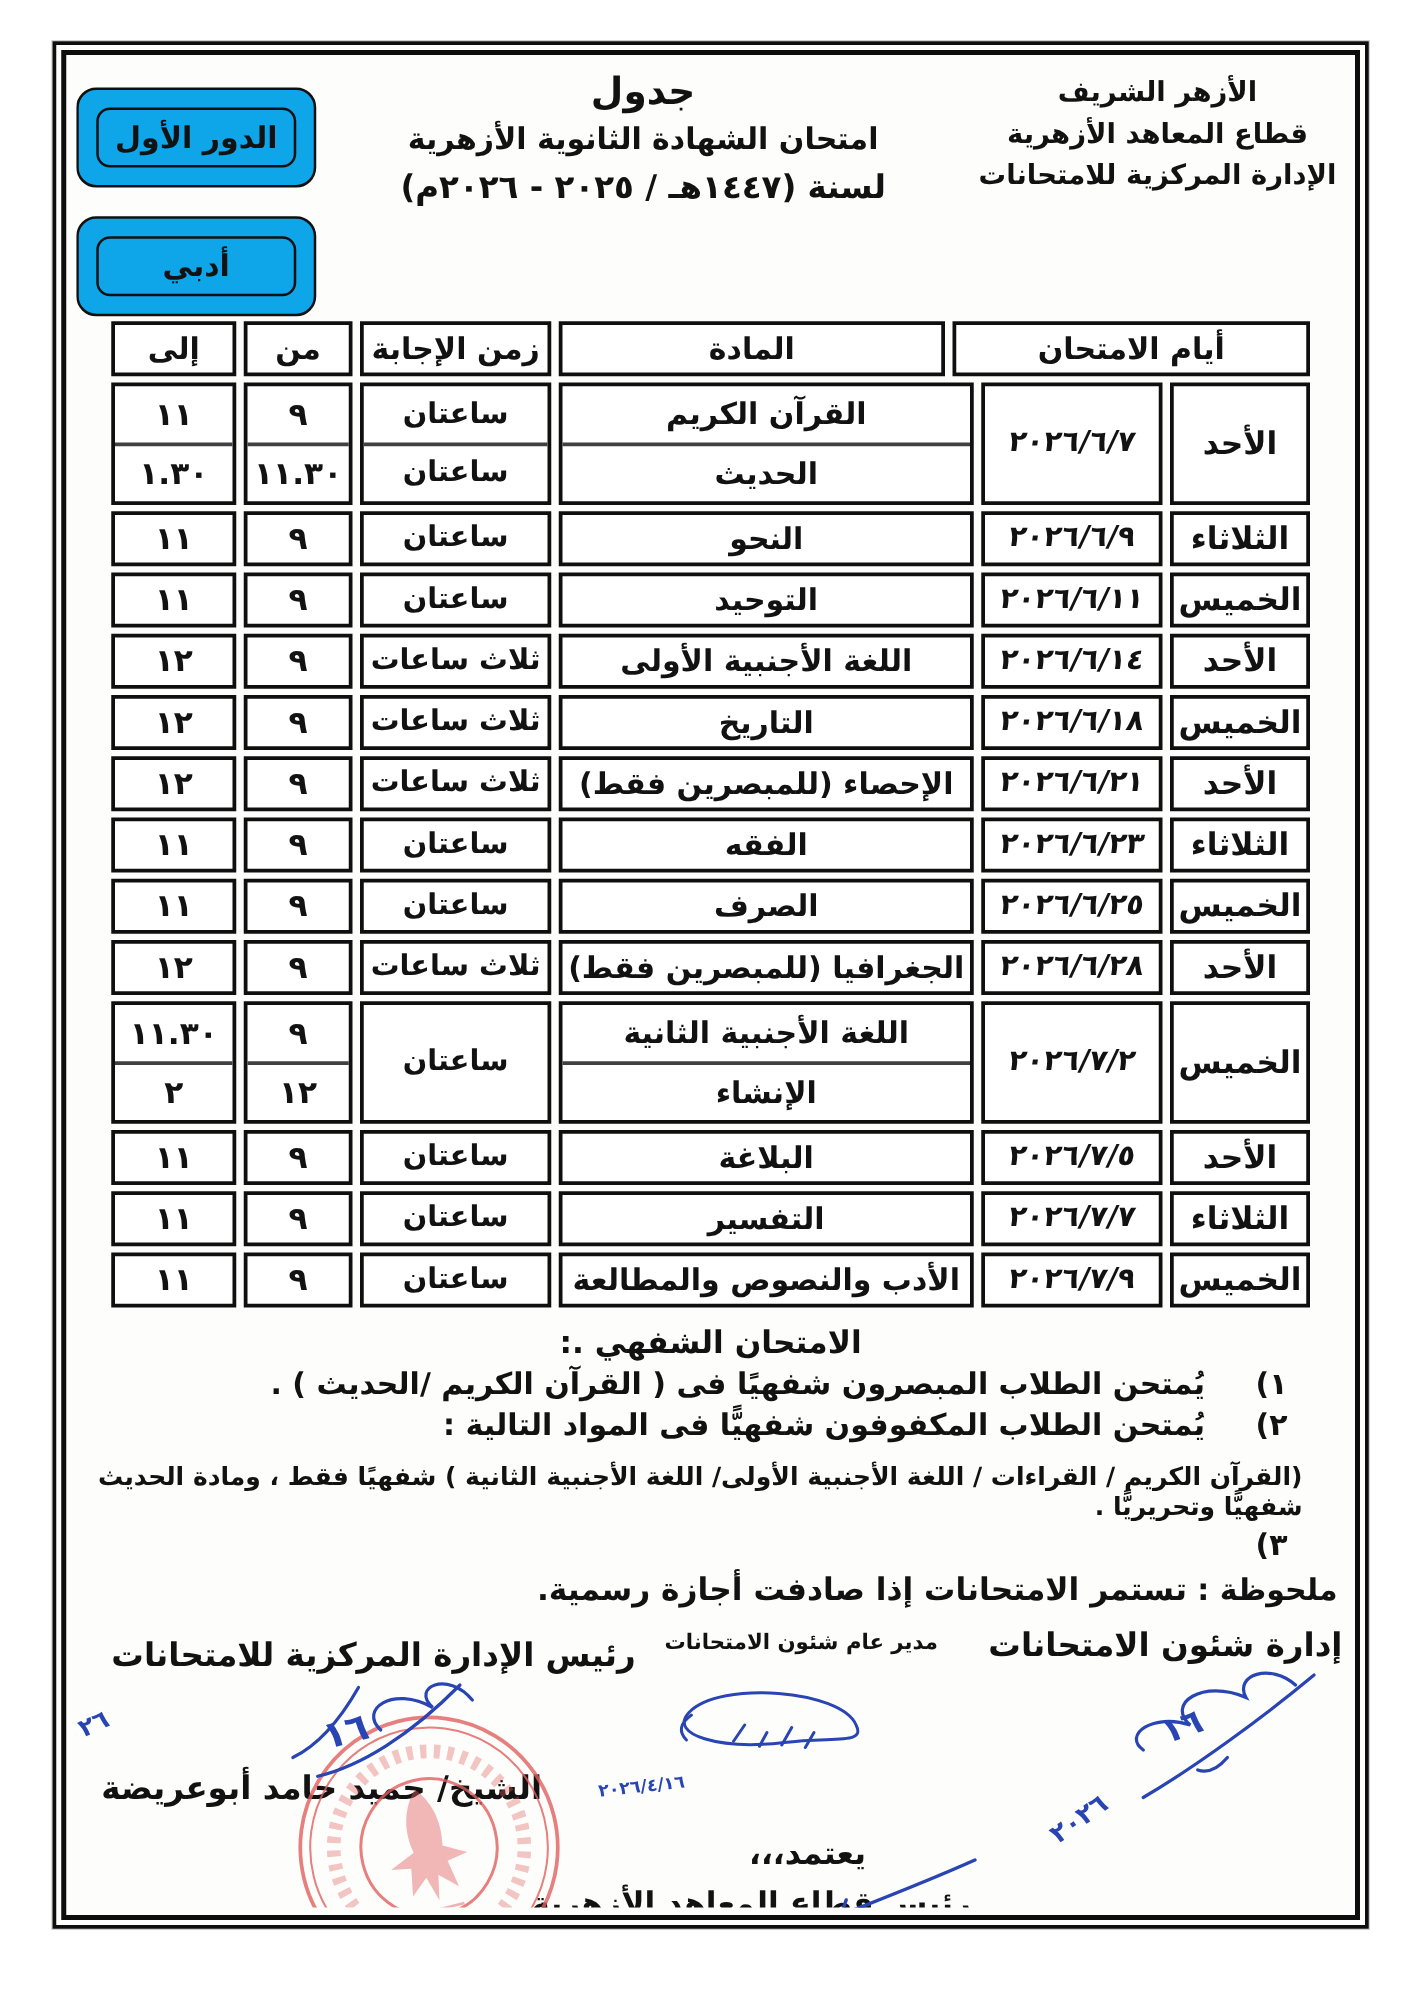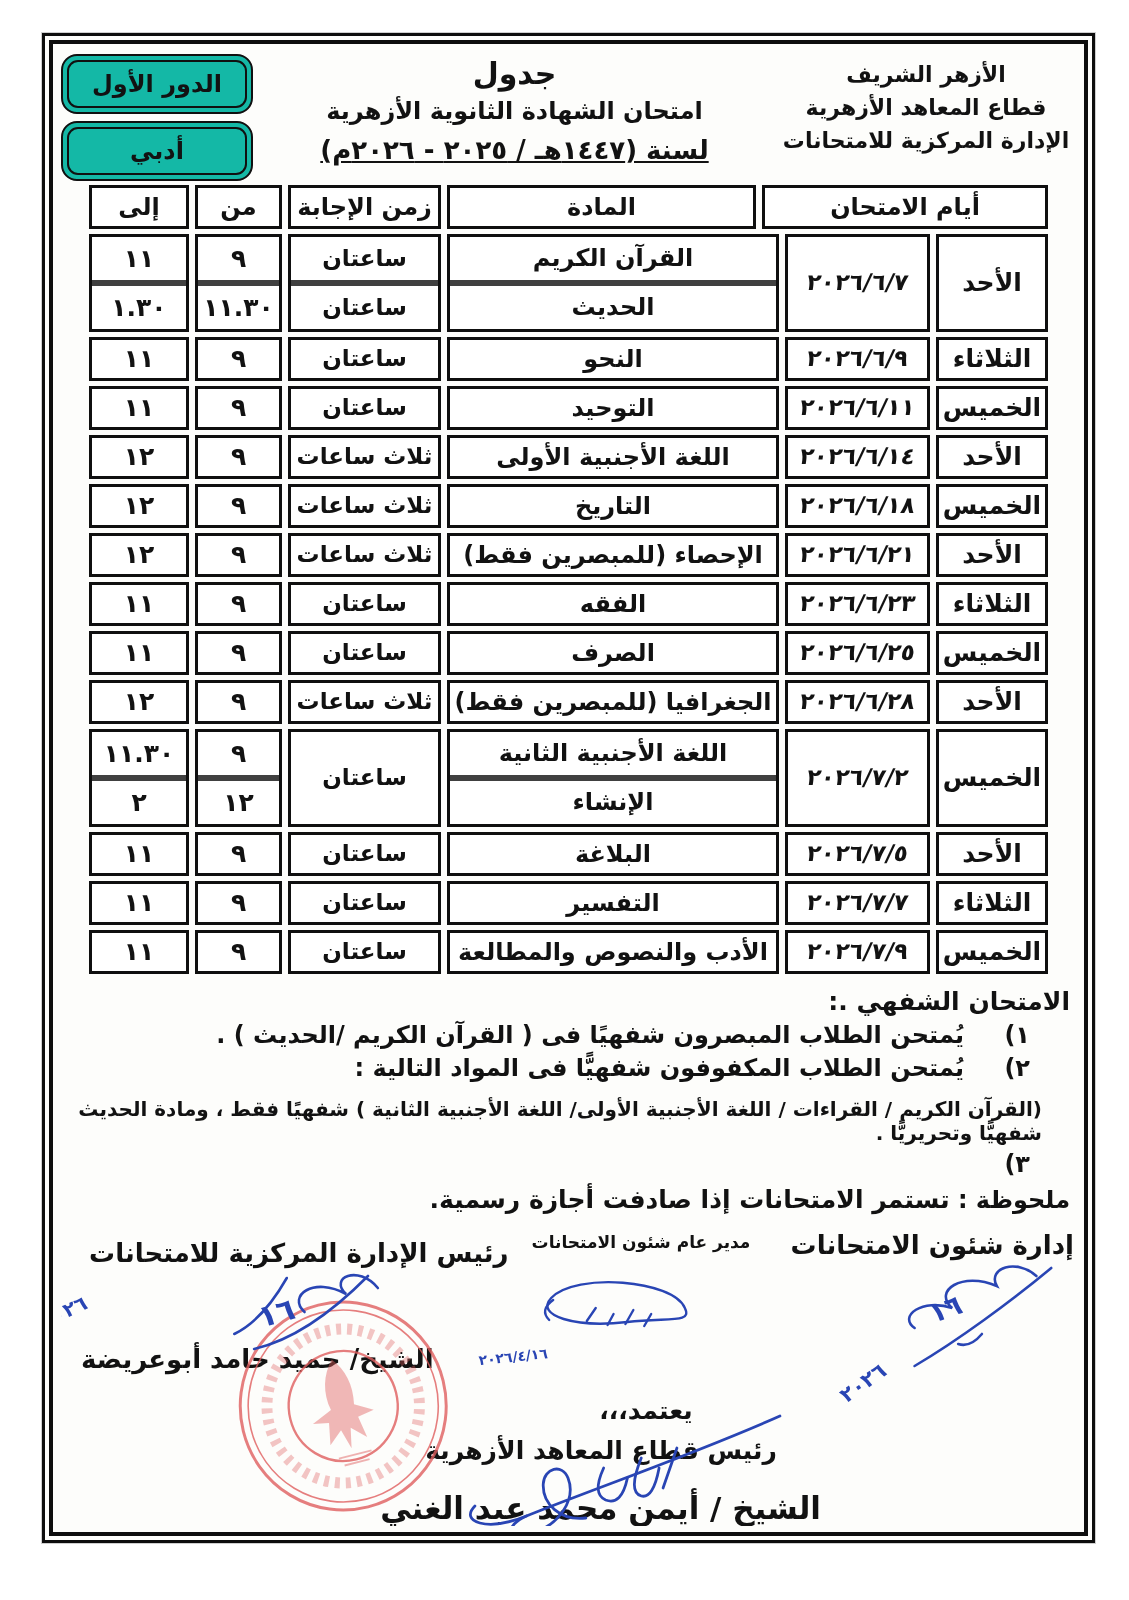--- a/index.html
+++ b/index.html
@@ -10,48 +10,48 @@
          box-shadow:0 0 0 1px #cfcfcf;}
   .frame::before{content:'';position:absolute;inset:4px;border:4px solid #0d0d0d;pointer-events:none;}
   .content{position:absolute;inset:14px 16px;overflow:hidden;}
 
   
   .doc-head{display:flex;align-items:flex-start;margin-bottom:4px;}
   .brand{width:300px;text-align:center;font-weight:bold;font-size:22px;line-height:1.5;padding-top:8px;}
   .titles{flex:1;text-align:center;font-weight:bold;padding-top:6px;}
   .t1{font-size:30px;}
   .t2{font-size:24px;margin-top:6px;}
-  .t3{font-size:26px;margin-top:10px;text-decoration:underline;}
+  .t3{font-size:26px;margin-top:10px;}
   .pills{width:192px;display:flex;flex-direction:column;gap:7px;padding-top:4px;}
-  .pill{border:2.5px solid #101010;border-radius:16px;padding:4px;background:#14b8a6;}
+  .pill{border:2.5px solid #101010;border-radius:16px;padding:14px;background:#0ea5e9;margin-top:16px;}
   .pill-in{border:2.5px solid #101010;border-radius:11px;text-align:center;
            font-size:24px;font-weight:bold;padding:8px 6px;}
 
   
   .sched{margin:4px 28px 0 28px;}
   .trow{display:flex;gap:6px;margin-bottom:5px;height:44px;}
   .trow.tall{height:98px;}
   .cell{border:3px solid #0f0f0f;background:#fff;display:flex;align-items:center;justify-content:center;
         box-sizing:border-box;font-weight:bold;text-align:center;line-height:1.1;}
   .c-day{width:112px;font-size:25px;}
   .c-date{width:145px;font-size:23px;}
   .c-sub{flex:1;font-size:24px;}
   .c-dur{width:153px;font-size:23px;}
   .c-from{width:87px;font-size:25px;}
   .c-to{width:100px;font-size:25px;}
   .days-h{width:286px;}
   .thead .cell{font-size:24px;}
   .stack{padding:0;flex-direction:column;align-items:stretch;}
   .half{flex:1;display:flex;align-items:center;justify-content:center;}
-  .half + .half{border-top:6px solid #404040;}
+  .half + .half{border-top:3px solid #404040;}
   .slant{display:inline-block;transform:skewX(-9deg);}
 
   
   .notes{padding:8px 6px 0 6px;}
-  .n-head{font-size:25px;font-weight:bold;}
+  .n-head{font-size:25px;font-weight:bold;text-align:center;}
   .n-item{display:flex;gap:36px;padding-right:40px;margin-top:5px;font-size:24px;font-weight:bold;align-items:baseline;}
   .n-num{min-width:30px;}
   .n-detail{font-size:20px;font-weight:bold;padding-right:28px;margin-top:15px;}
   .n-note{margin-top:7px;font-size:24px;font-weight:bold;}
   .n-note .strong{font-size:25px;}
 
   
   .sigs{position:relative;height:346px;margin-top:2px;}
   .sg{position:absolute;font-weight:bold;white-space:nowrap;z-index:2;}
   .sg-right-title{top:14px;right:2px;font-size:26px;}

